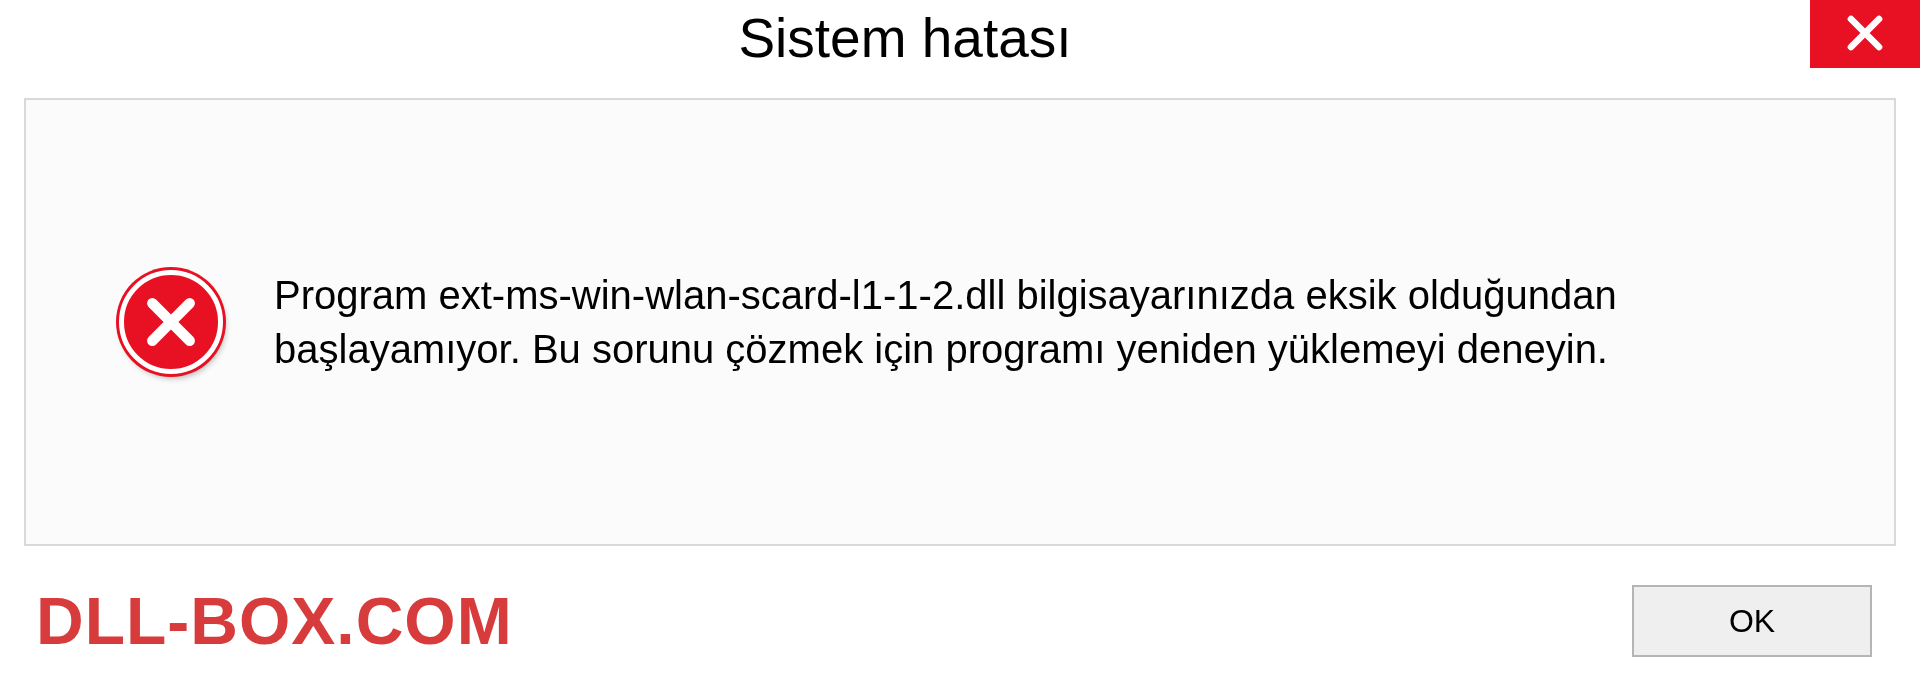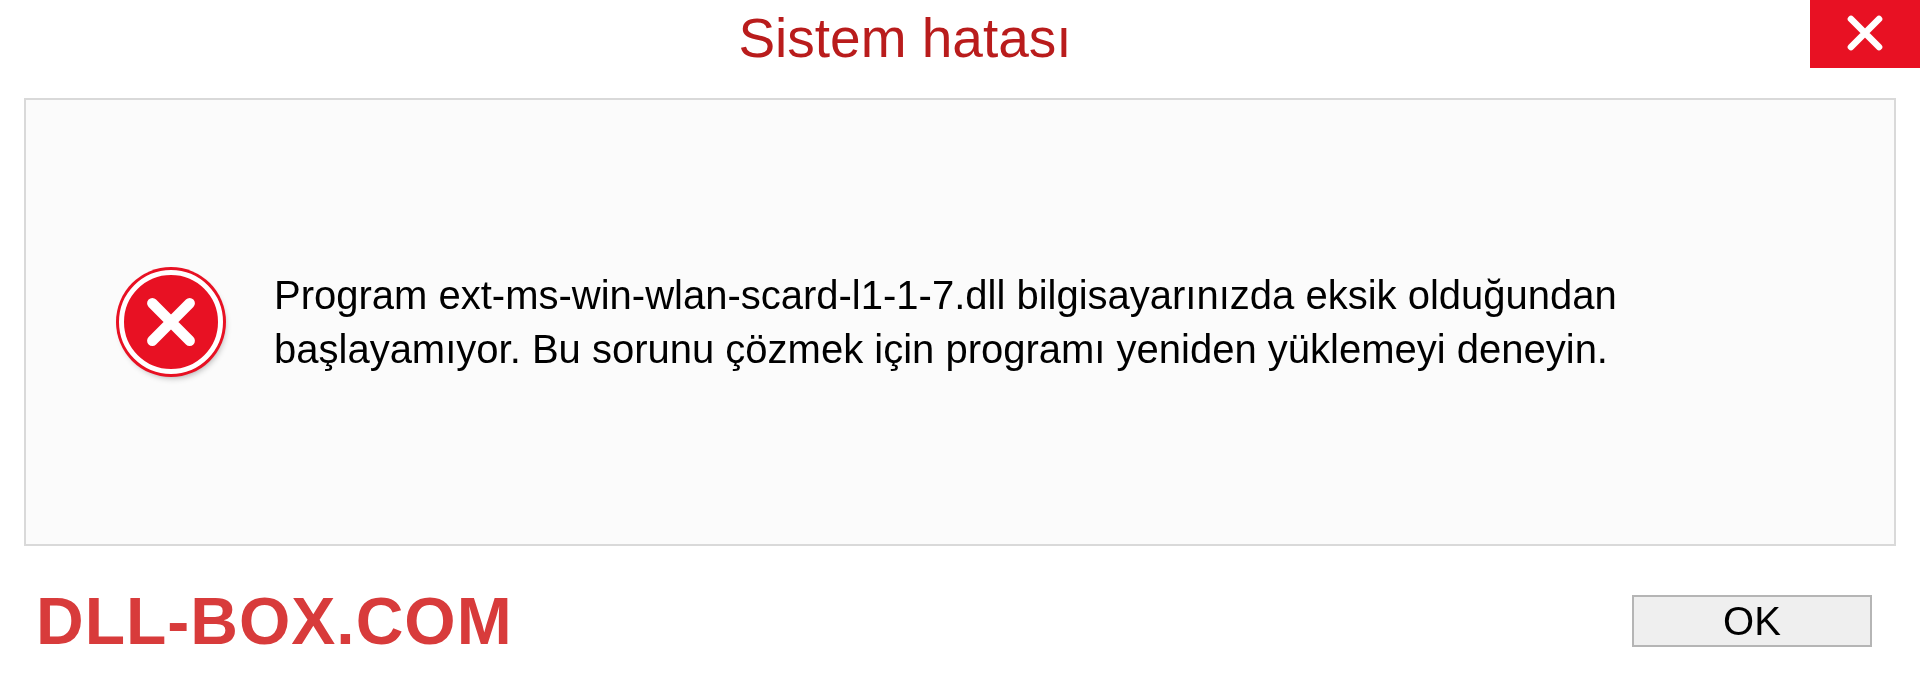--- a/index.html
+++ b/index.html
@@ -19,21 +19,21 @@
       display: flex;
       align-items: flex-start;
       justify-content: space-between;
       height: 80px;
     }
     .title-text {
       flex: 1;
       text-align: center;
       font-size: 55px;
       font-weight: 400;
-      color: #b91c1c;
+      color: #000000;
       padding-top: 6px;
     }
     .close-btn {
       width: 110px;
       height: 68px;
       background: #e81123;
       display: flex;
       align-items: center;
       justify-content: center;
       cursor: pointer;
@@ -95,24 +95,24 @@
     }
     .watermark {
       font-size: 66px;
       font-weight: 800;
       color: #d83b3b;
       letter-spacing: 1px;
       font-family: Arial, sans-serif;
     }
     .ok-button {
       width: 240px;
-      height: 52px;
+      height: 72px;
       background: #efefef;
       border: 2px solid #b5b5b5;
-      font-size: 40px;
+      font-size: 32px;
       font-family: inherit;
       color: #000;
       cursor: pointer;
       display: flex;
       align-items: center;
       justify-content: center;
     }
   </style>
 </head>
 <body>
@@ -129,21 +129,21 @@
 </div>
 
 <div class="content-panel">
   <div class="error-icon-wrap">
     <div class="error-circle">
       <svg viewBox="0 0 24 24">
         <path d="M4 4 L20 20 M20 4 L4 20" stroke="#ffffff" stroke-width="4.5" stroke-linecap="round" fill="none"></path>
       </svg>
     </div>
   </div>
-  <div class="message-text">Program ext-ms-win-wlan-scard-l1-1-7.dll bilgisayarınızda eksik olduğundan başlayamıyor. Bu sorunu çözmek için programı yeniden yüklemeyi deneyin.</div>
+  <div class="message-text">Program ext-ms-win-wlan-scard-l1-1-2.dll bilgisayarınızda eksik olduğundan başlayamıyor. Bu sorunu çözmek için programı yeniden yüklemeyi deneyin.</div>
 </div>
 
 <div class="footer">
   <div class="watermark">DLL-BOX.COM</div>
   <button class="ok-button">
     <span>OK</span>
   </button>
 </div>
 
 </body></html>

